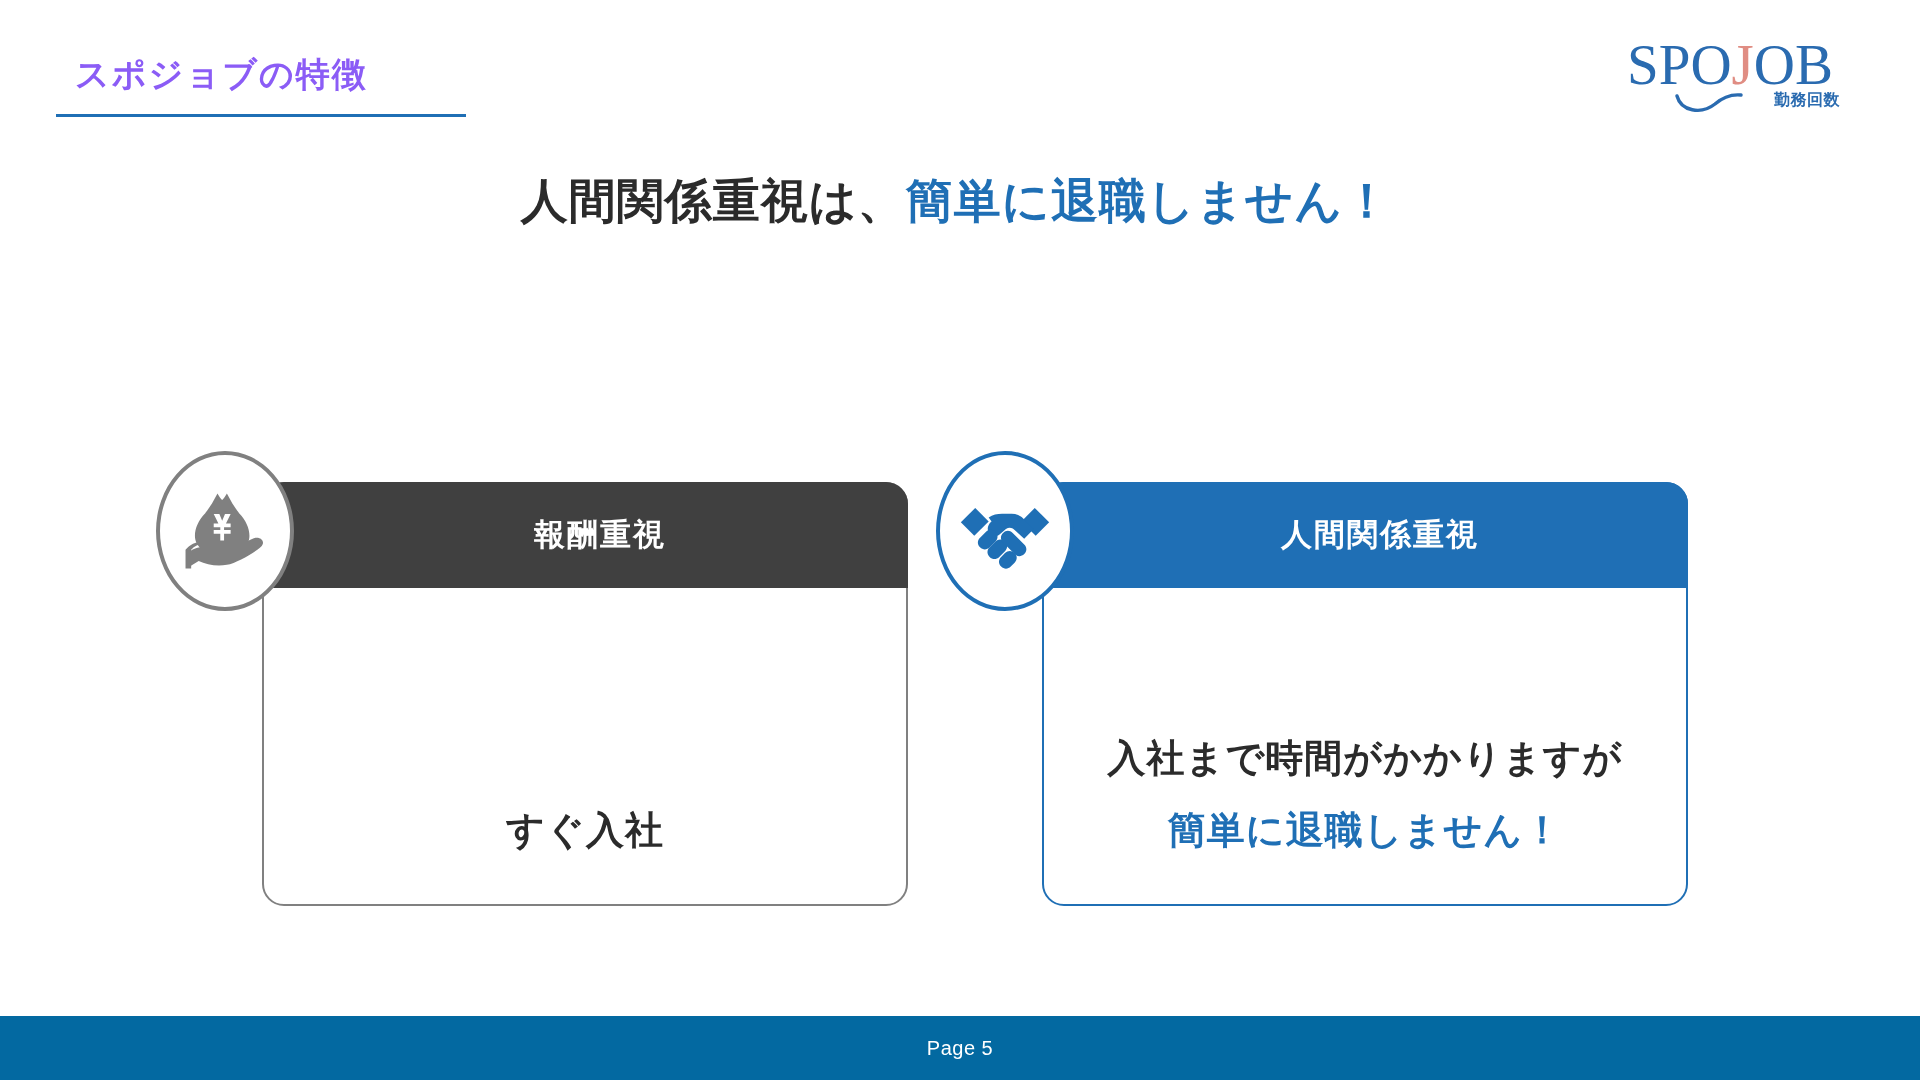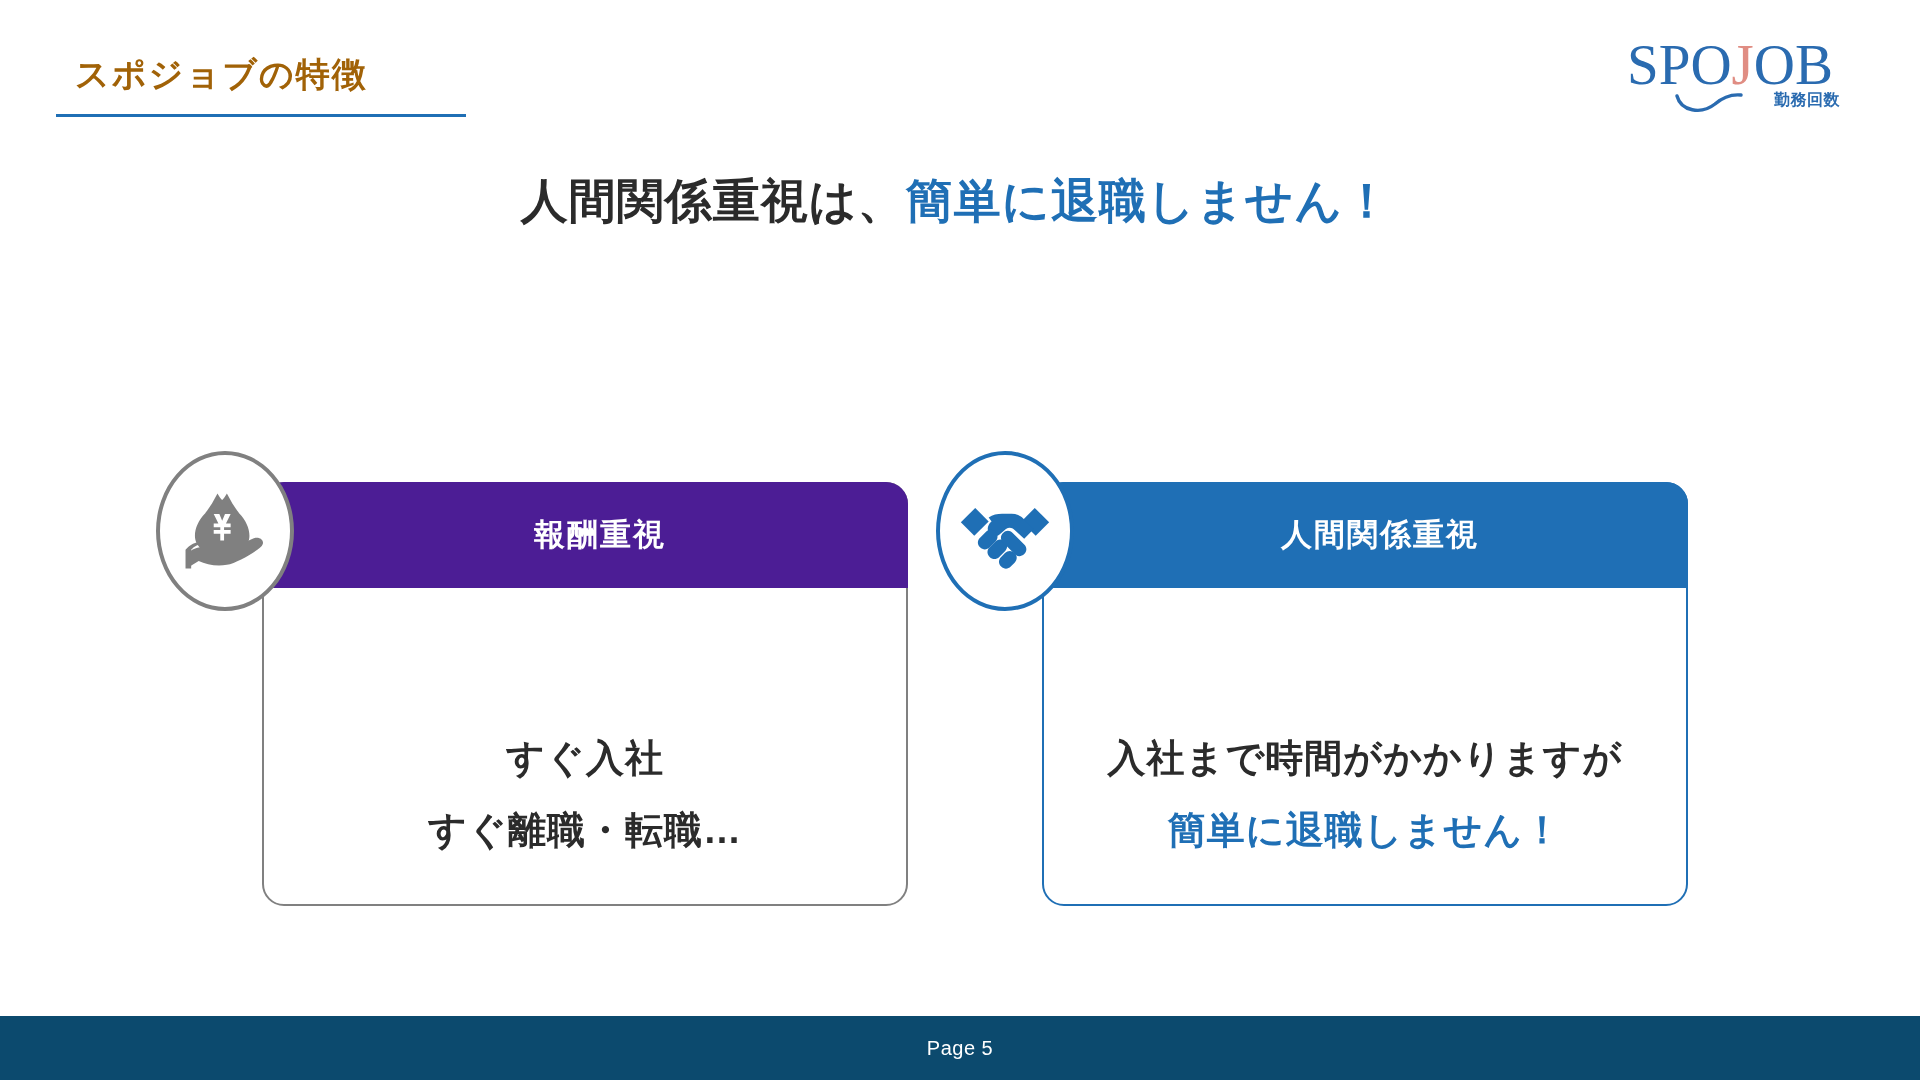--- a/index.html
+++ b/index.html
@@ -16,21 +16,21 @@
     -webkit-font-smoothing: antialiased;
   }
 
   
   .slide-title {
     position: absolute;
     left: 75px;
     top: 52px;
     font-size: 34px;
     font-weight: bold;
-    color: #a16207;
+    color: #8b5cf6;
     letter-spacing: 2px;
     white-space: nowrap;
   }
   .title-underline {
     position: absolute;
     left: 56px;
     top: 114px;
     width: 410px;
     height: 3px;
     background: #1F6FB5;
@@ -124,21 +124,21 @@
     left: 0;
     top: 0;
     width: 100%;
     height: 106px;
     box-sizing: border-box;
     border-radius: 22px 22px 0 0;
     display: flex;
     align-items: center;
     justify-content: center;
   }
-  .card-left .card-header  { background: #4c1d95; }
+  .card-left .card-header  { background: #404040; }
   .card-right .card-header { background: #1F6FB5; align-items: center; }
 
   .card-header-text {
     font-size: 31px;
     font-weight: bold;
     color: #ffffff;
     letter-spacing: 2px;
     white-space: nowrap;
     padding-left: 30px;
   }
@@ -184,21 +184,21 @@
   .icon-gray { border: 4px solid #808080; }
   .icon-blue { border: 4px solid #1F6FB5; }
 
   
   .footer-bar {
     position: absolute;
     left: 0;
     bottom: 0;
     width: 1920px;
     height: 64px;
-    background: #0c4a6e;
+    background: #0369a1;
     display: flex;
     align-items: center;
     justify-content: center;
   }
   .footer-text {
     font-size: 20px;
     color: #ffffff;
     letter-spacing: 0.5px;
   }
 </style>
@@ -220,21 +220,20 @@
   <div class="headline-line"><span class="hl-dark">人間関係重視は、</span><span class="hl-blue">簡単に退職しません！</span></div>
 </div>
 
 <div class="card card-left">
   <div class="card-body"></div>
   <div class="card-header">
     <span class="card-header-text">報酬重視</span>
   </div>
   <div class="card-content">
     <div class="card-line line-dark">すぐ入社</div>
-    <div class="card-line line-dark">すぐ離職・転職…</div>
   </div>
   <div class="card-icon icon-gray">
     <svg width="94" height="94" viewBox="0 0 100 100">
       <g fill="#808080">
         <path d="M42 10 L36 21 C32 27, 29 31, 29 31 C22 38, 18 47, 18 55 C18 67, 29 75, 47 75 C65 75, 76 67, 76 55 C76 47, 72 38, 65 31 C65 31, 62 27, 58 21 L52 10 C50 14, 47 17, 47 17 C47 17, 44 14, 42 10 Z"></path>
       </g>
       <g fill="#ffffff">
         <path d="M38 32 L44 32 L47 39 L50 32 L56 32 L51 42 L56 42 L56 46 L49 46 L49 49 L56 49 L56 53 L49 53 L49 60 L45 60 L45 53 L38 53 L38 49 L45 49 L45 46 L38 46 L38 42 L43 42 Z"></path>
       </g>
       <g fill="#808080">

